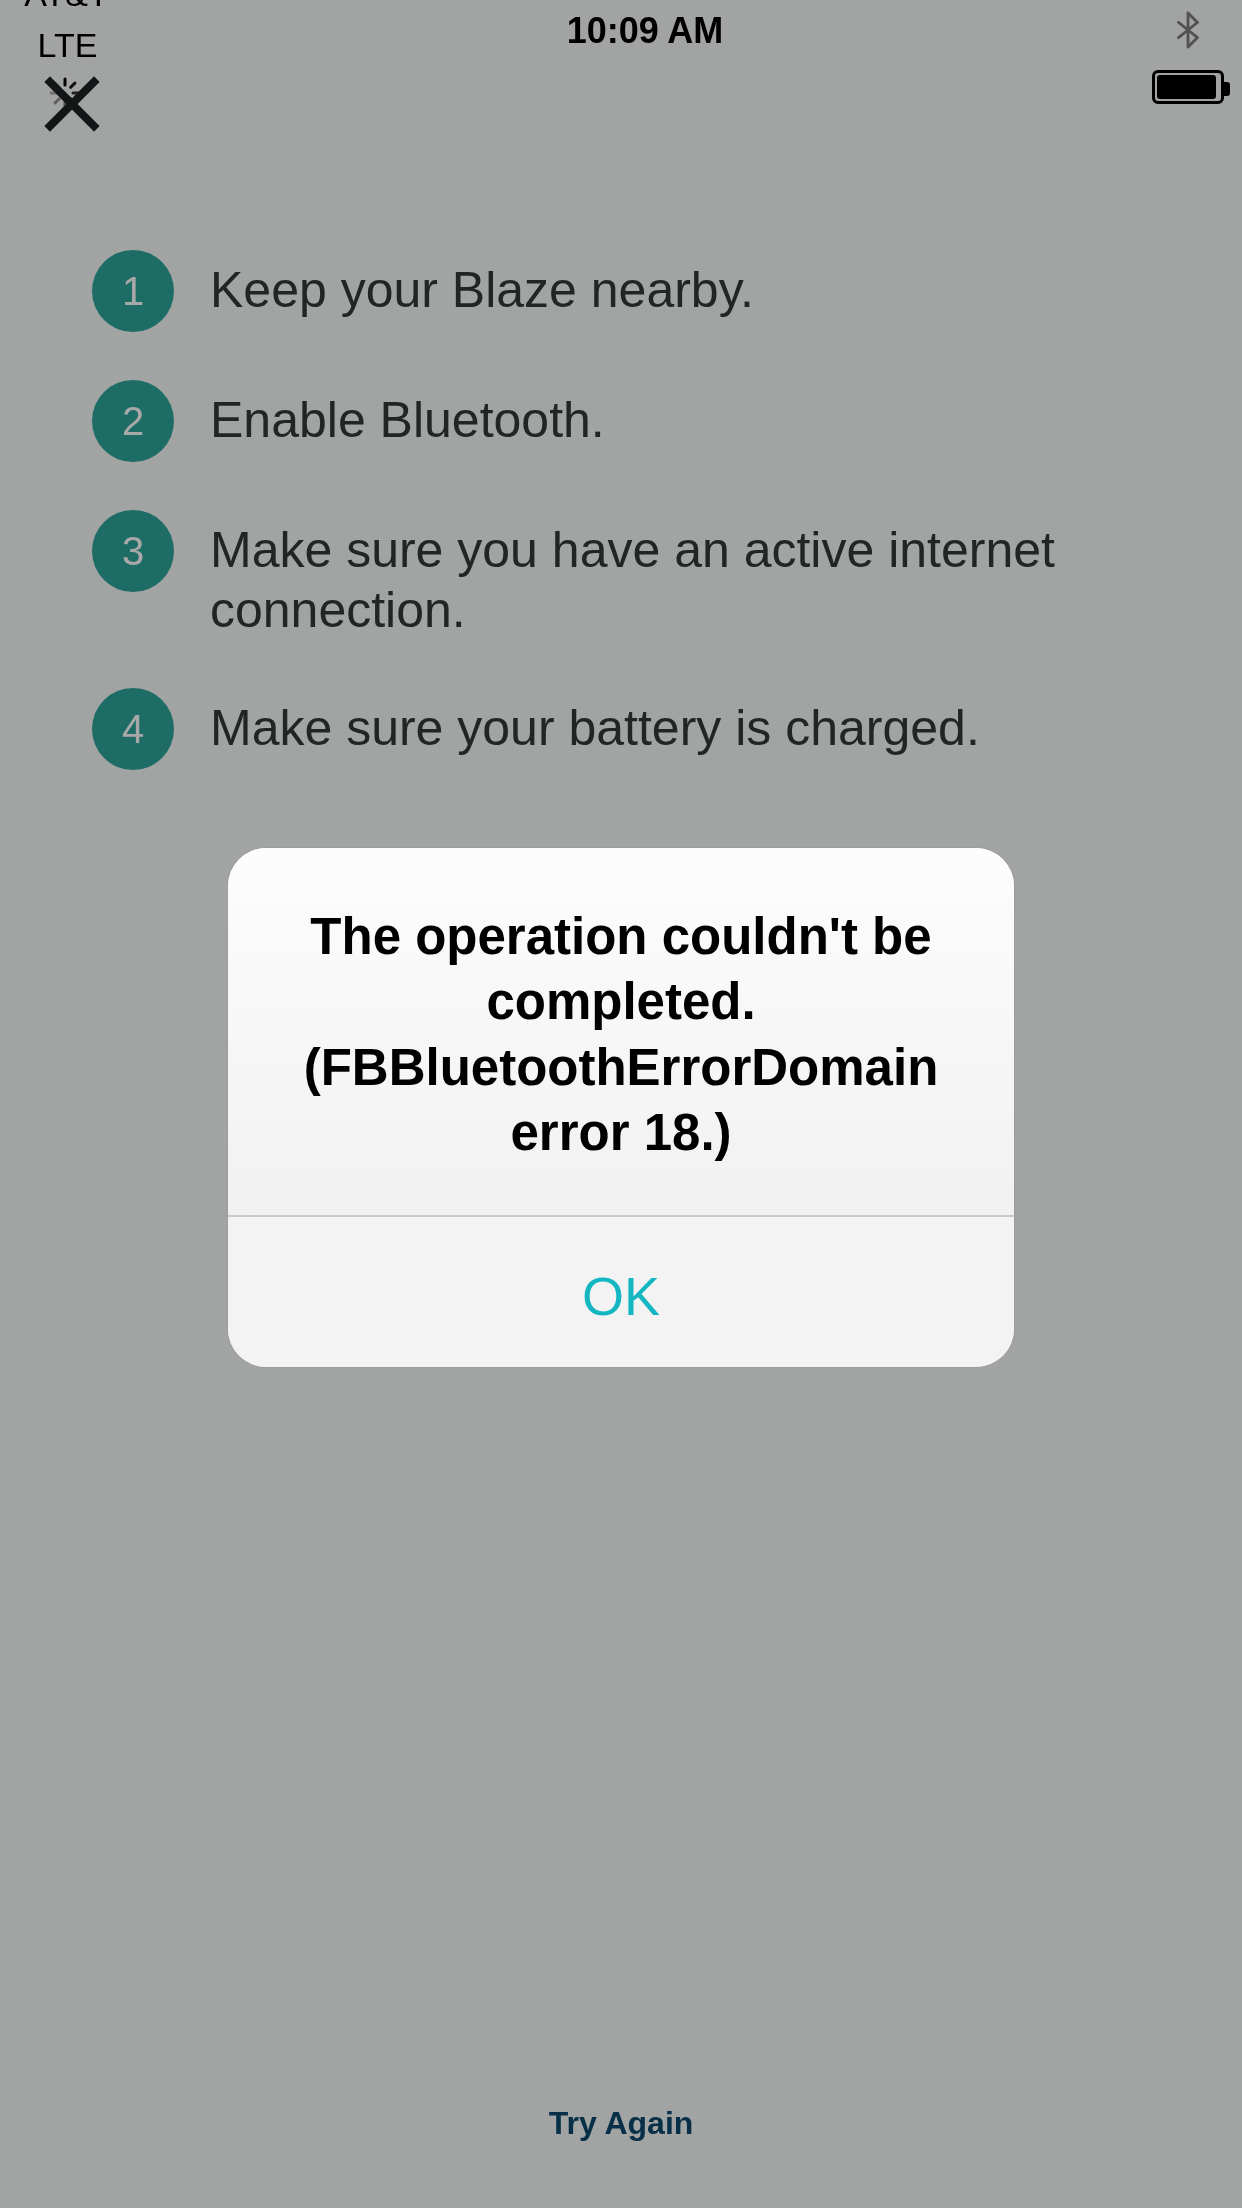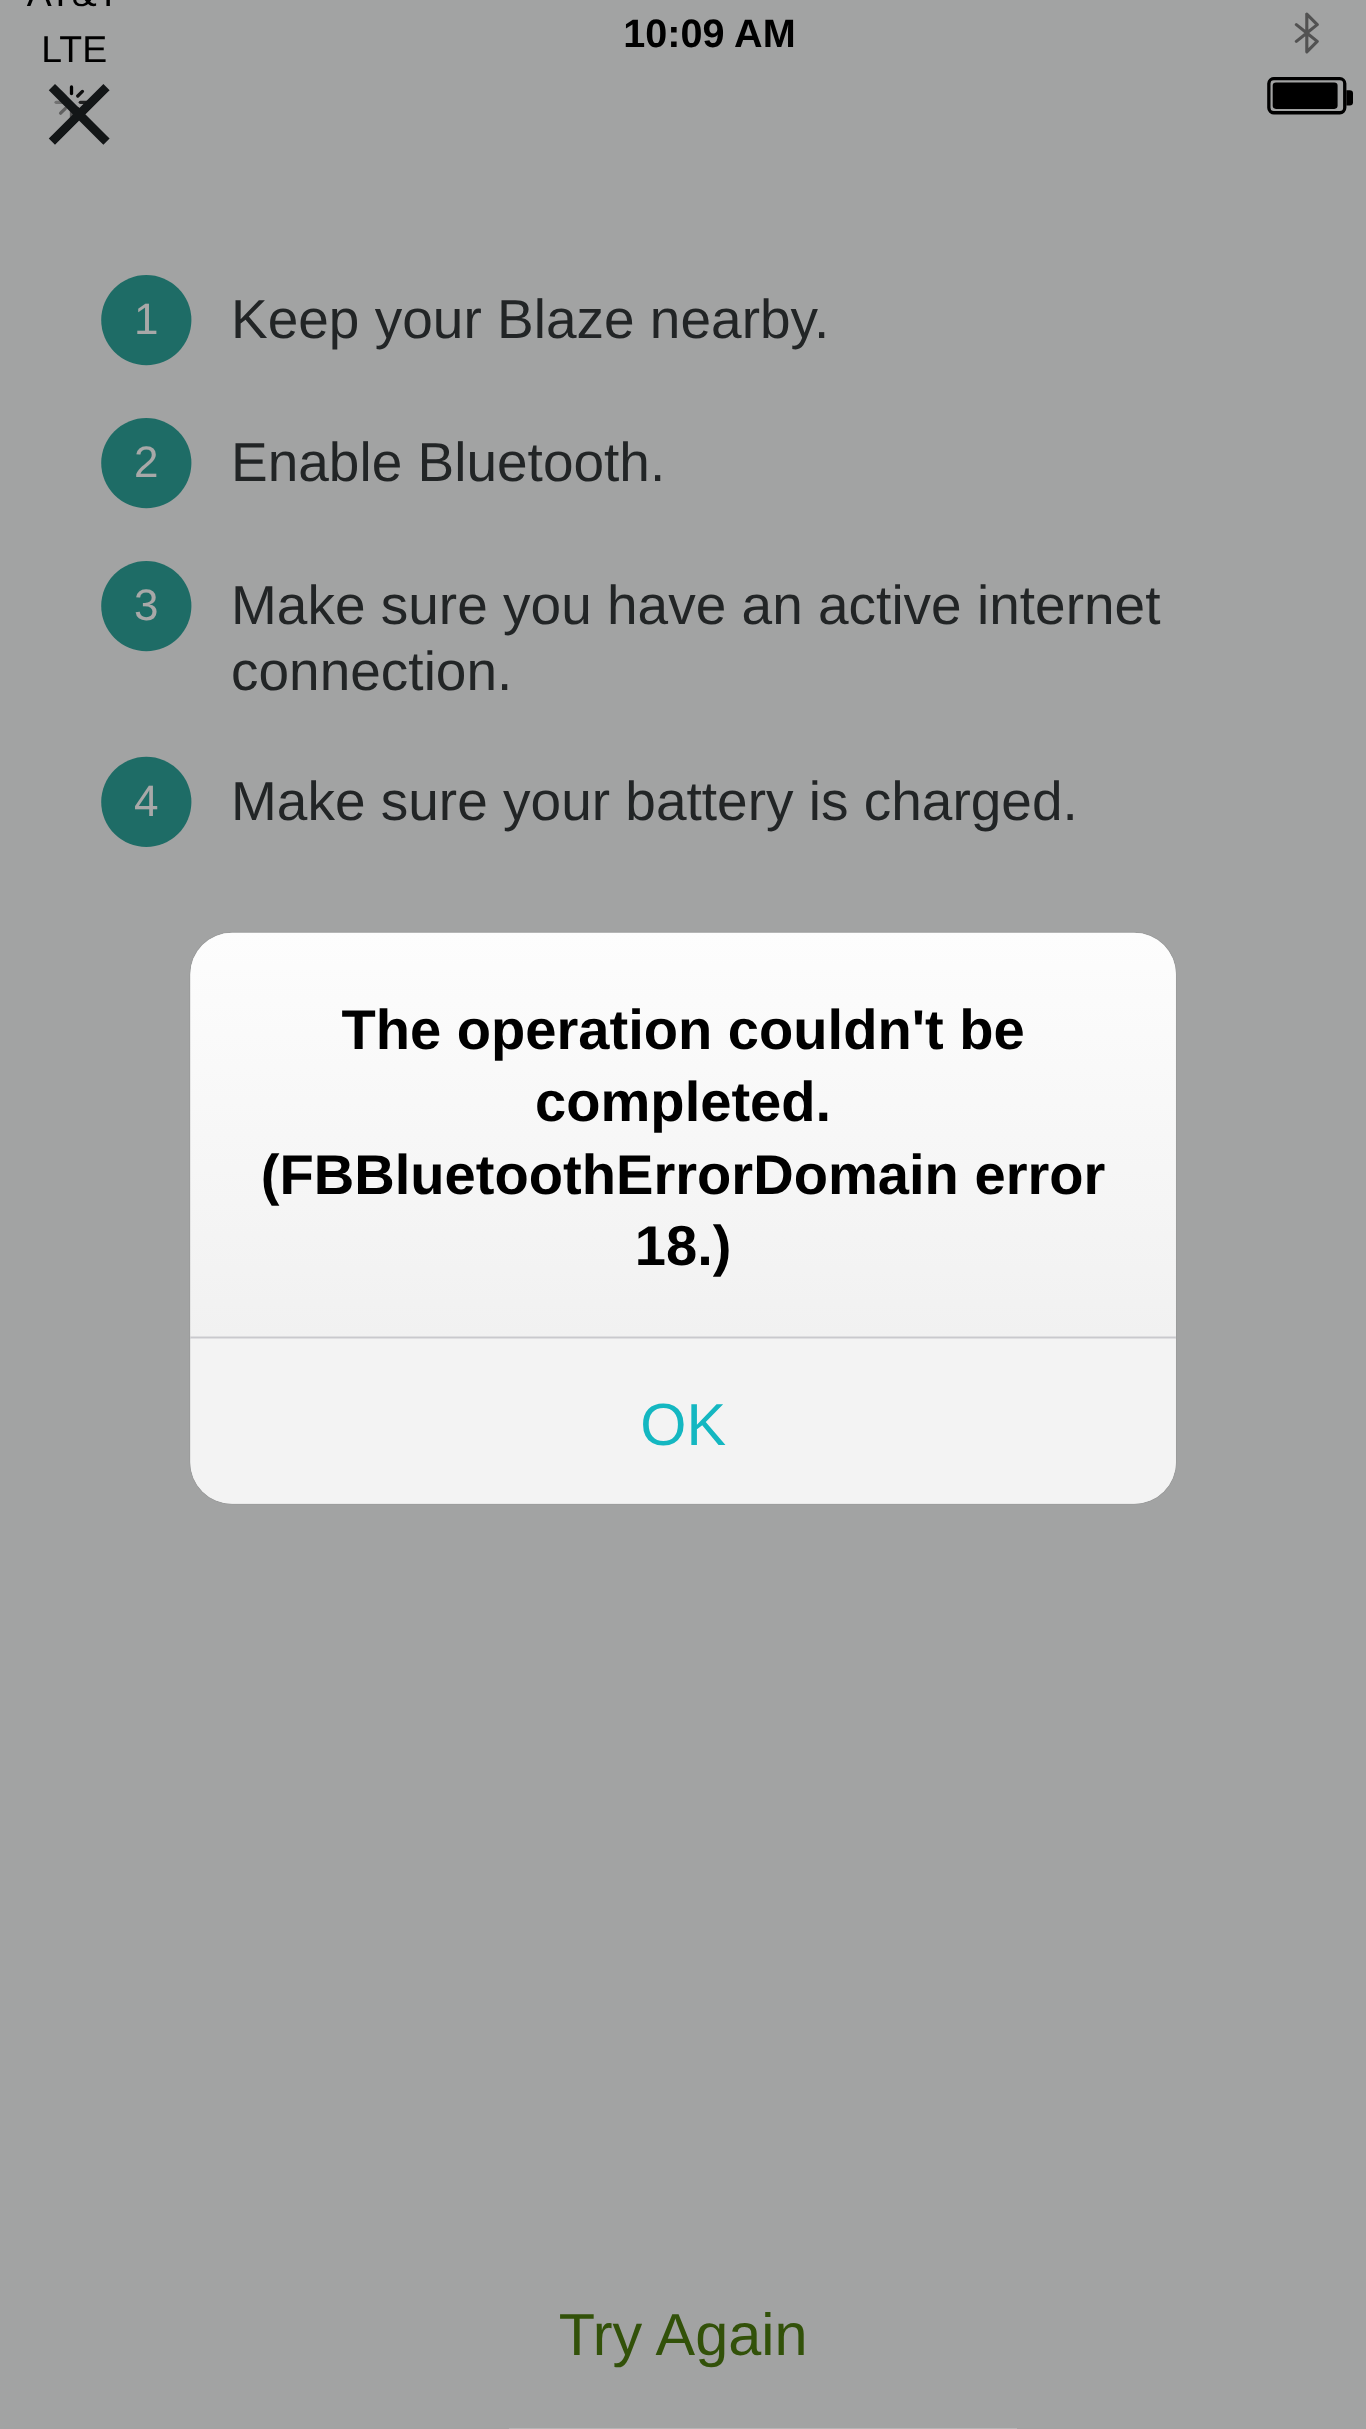--- a/index.html
+++ b/index.html
@@ -126,30 +126,30 @@
 
     
     .footer {
       position: absolute;
       bottom: 0; left:0; right:0;
       height: 170px;
       display:flex; align-items:center; justify-content:center;
       z-index:1;
     }
     .try-again {
-      font-size: 54px;
-      font-weight: 400;
-      color: #4d7c0f;
+      font-size: 32px;
+      font-weight: 700;
+      color: #0c4a6e;
     }
 
     
     .alert {
       position: absolute;
       z-index: 100;
-      width: 896px;
+      width: 786px;
       left: 50%; transform: translateX(-50%);
       top: 848px;
       background: #f3f3f3;
       border-radius: 38px;
       overflow: hidden;
       box-shadow: 0 0 0 1px rgba(0,0,0,0.04);
     }
     .alert-body {
       padding: 56px 48px 50px;
       text-align: center;

